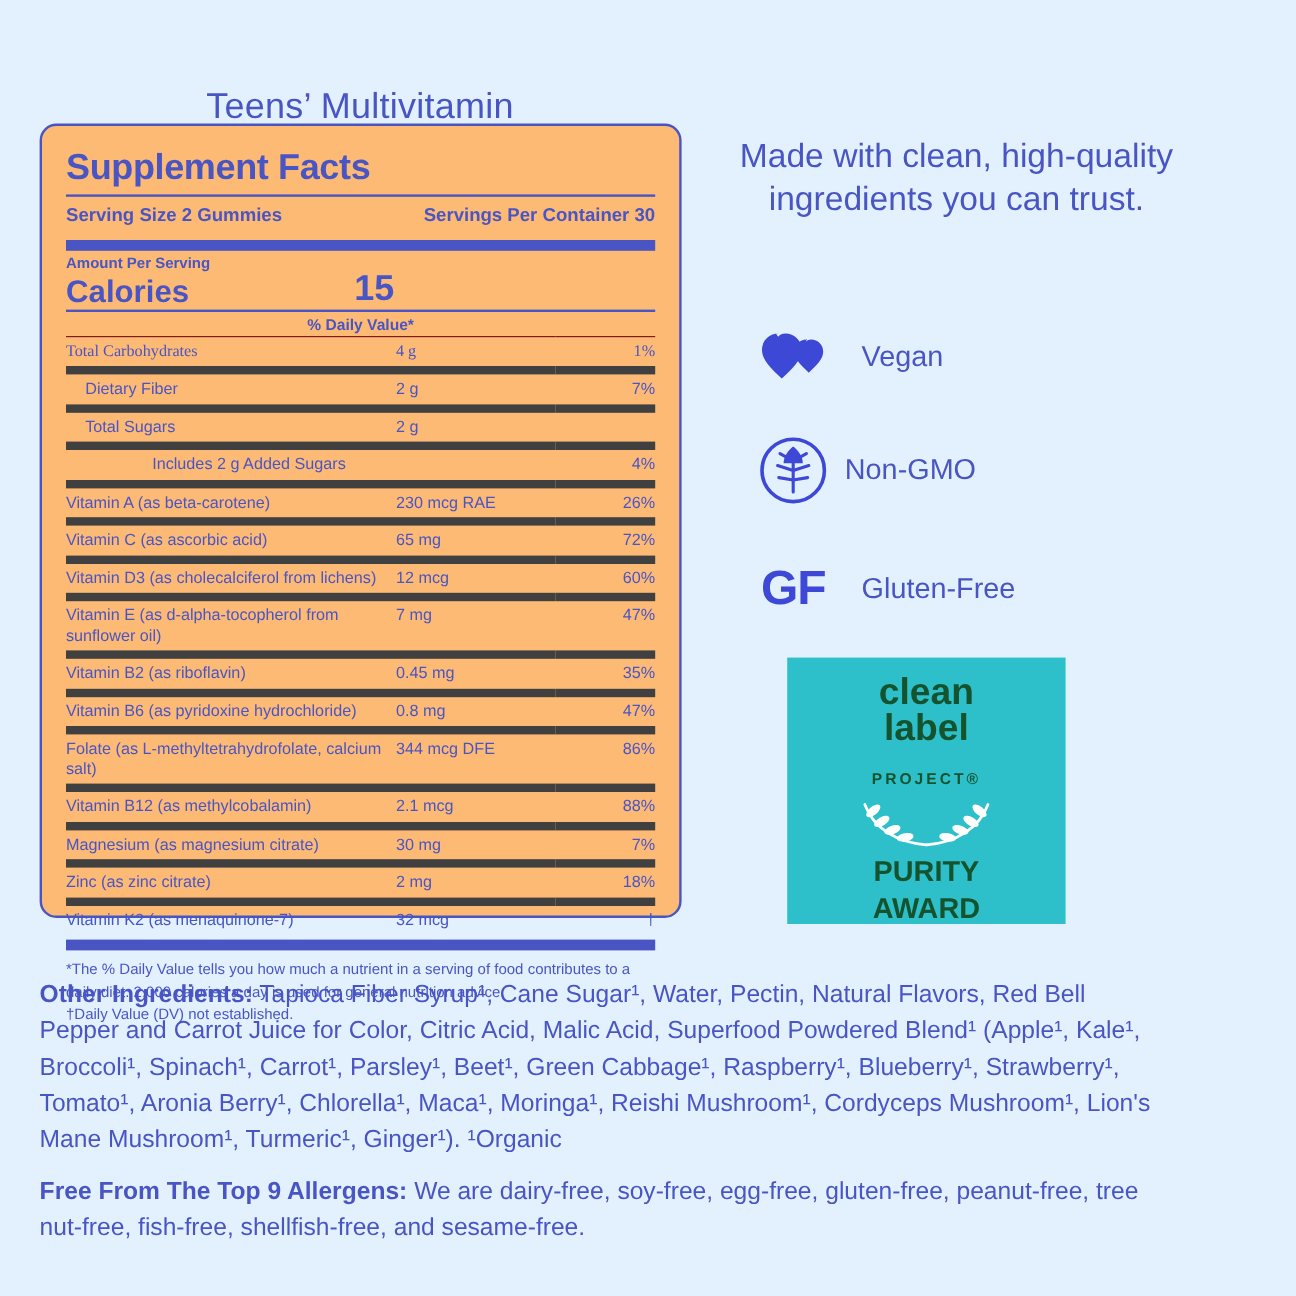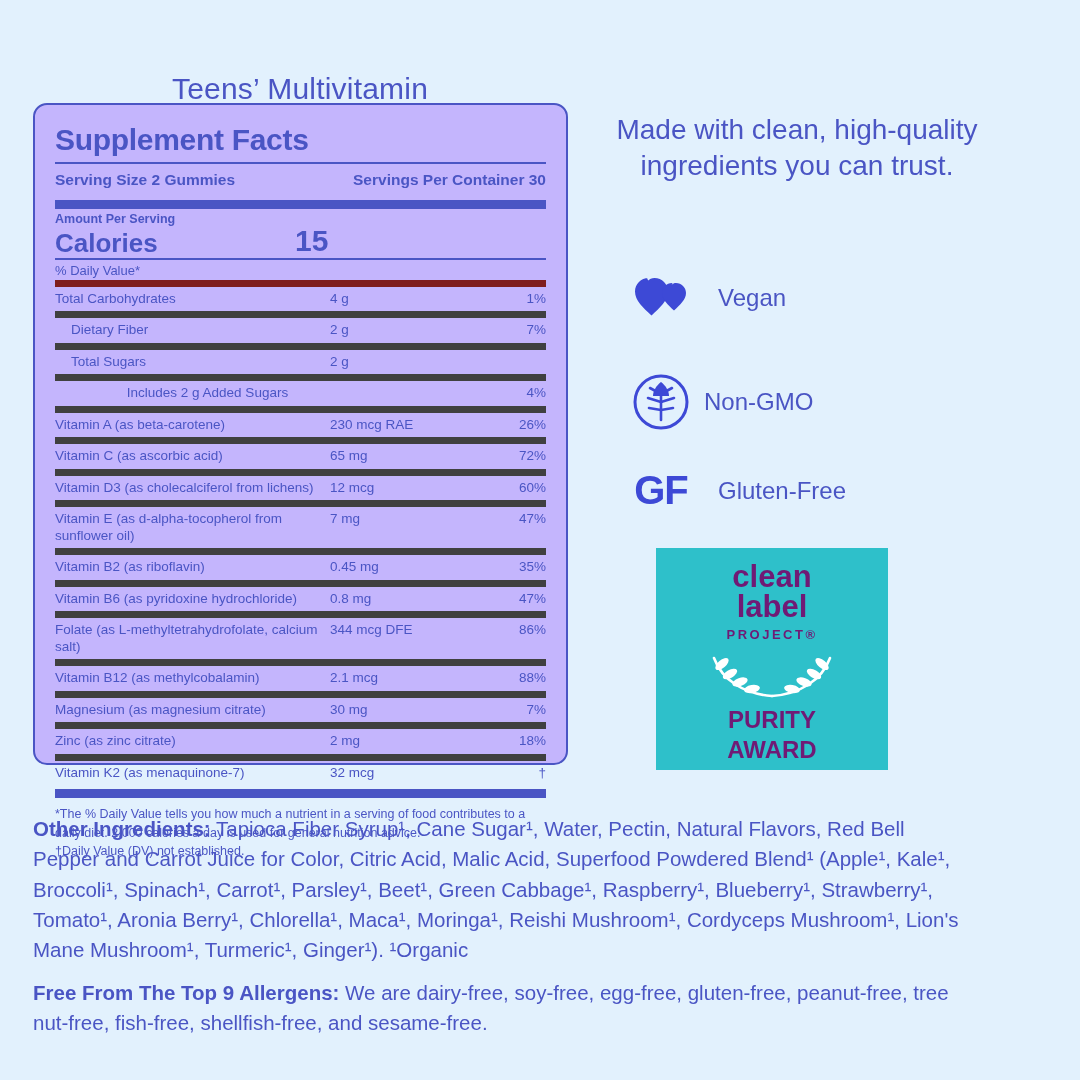--- a/index.html
+++ b/index.html
@@ -19,21 +19,21 @@
     text-align: center;
     font-size: 30px; font-weight: 400; color: #4a55c4;
     letter-spacing: .2px;
     margin-top: 28px;
   }
 
   
   .sf-panel {
     position: absolute; left: 33px; top: 103px;
     width: 535px; height: 662px;
-    background: #c4b5fd;
+    background: #fdba74;
     border: 2px solid #4a55c4;
     border-radius: 14px;
     padding: 12px 20px 10px 20px;
   }
   .sf-title {
     font-size: 30px; font-weight: bold; color: #4a55c4;
     letter-spacing: -0.3px; line-height: 1.1;
     margin: 6px 0 6px 0;
   }
   .rule-med  { border-bottom: 2px solid #4a55c4; }
@@ -49,30 +49,30 @@
     padding-top: 3px;
   }
   .cal-row {
     display: flex; align-items: flex-end; justify-content: space-between;
     padding-bottom: 2px;
   }
   .cal-label { font-size: 26px; font-weight: bold; color: #4a55c4; line-height: 1; }
   .cal-value { font-size: 30px; font-weight: bold; color: #4a55c4; line-height: 1;
                width: 215px; text-align: center; }
   .dv-head {
-    text-align: left; font-size: 13px; font-weight: normal; color: #4a55c4;
+    text-align: center; font-size: 13px; font-weight: bold; color: #4a55c4;
     padding: 3px 0 2px 0;
   }
 
   table.nutrients { width: 100%; border-collapse: collapse; }
   table.nutrients td {
     font-size: 13.5px; color: #4a55c4; padding: 4px 0 4px 0;
     border-top: 7px solid #404040; vertical-align: top; line-height: 1.22;
   }
-  table.nutrients tr:first-child td { border-top: 7px solid #7f1d1d; }
+  table.nutrients tr:first-child td { border-top: 1px solid #7f1d1d; font-family: Liberation Serif, serif; }
   td.n-name { width: 56%; }
   td.n-amt  { width: 27%; }
   td.n-dv   { width: 17%; text-align: right; }
   .indent1 { padding-left: 16px !important; }
   .indent2 { padding-left: 30px !important; text-align: center; }
 
   .footnotes {
     font-size: 12.5px; color: #4a55c4; line-height: 1.5; padding-top: 7px;
   }
 
@@ -81,32 +81,32 @@
     position: absolute; left: 592px; top: 112px; width: 410px;
     text-align: center; font-size: 28px; line-height: 1.27; color: #4a55c4;
   }
   .badge-row {
     position: absolute; display: flex; align-items: center; gap: 26px;
   }
   .badge-row .badge-label { font-size: 24px; color: #4a55c4; }
   .badge-icon { width: 62px; display: flex; justify-content: center; align-items: center; }
 
   #badge-vegan  { left: 630px; top: 275px; }
-  #badge-nongmo { left: 630px; top: 374px; gap: 12px; }
+  #badge-nongmo { left: 630px; top: 364px; gap: 12px; }
   #badge-gf     { left: 630px; top: 468px; }
   .gf-text { font-size: 40px; font-weight: bold; color: #3d49d6; letter-spacing: -1px; }
 
   .clp {
     position: absolute; left: 656px; top: 548px; width: 232px; height: 222px;
     background: #2ec0ca; display: flex; flex-direction: column;
-    align-items: center; justify-content: flex-start; color: #701a75;
+    align-items: center; justify-content: flex-start; color: #14532d;
     padding-top: 14px;
   }
   .clp-main { font-size: 31px; font-weight: bold; line-height: 0.98; text-align: center; }
-  .clp-sub { font-size: 13px; letter-spacing: 2.5px; font-weight: bold; margin-top: 4px; }
+  .clp-sub { font-size: 13px; letter-spacing: 2.5px; font-weight: bold; margin-top: 18px; }
   .clp-award { font-size: 24px; font-weight: bold; line-height: 1.02; text-align: center; margin-top: 6px; }
 
   
   .other-ing {
     position: absolute; left: 33px; top: 814px; width: 930px;
     font-size: 20.5px; line-height: 1.48; color: #4a55c4;
   }
   .other-ing b { font-weight: bold; }
   .allergens {
     position: absolute; left: 33px; top: 978px; width: 930px;

